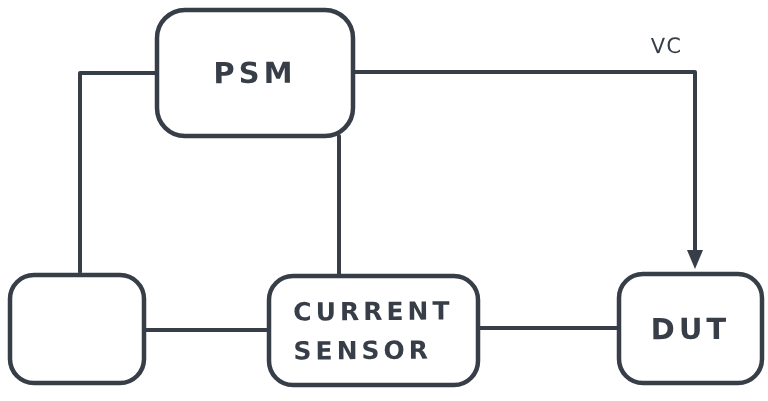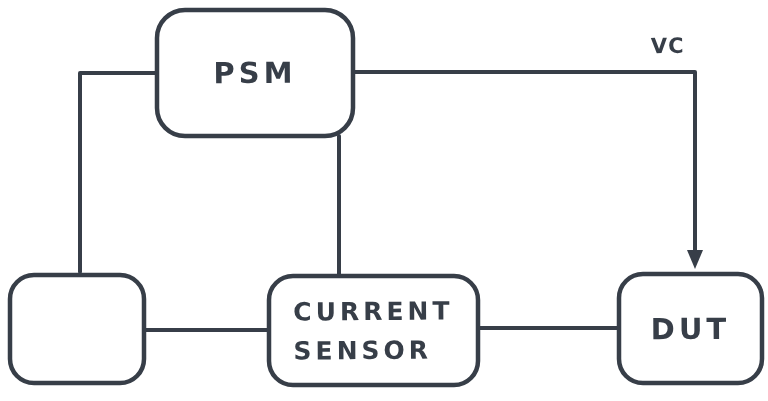--- a/index.html
+++ b/index.html
@@ -24,21 +24,21 @@
   }
   .node-label .inner { width: min-content; text-align: left; }
   #label-psm   { left: 155px; top: 8px;   width: 200px; height: 130px; font-size: 29px; }
   #label-lpa05 { left: 8px;   top: 273px; width: 138px; height: 112px; font-size: 27px; letter-spacing: 3px; }
   #label-cs    { left: 267px; top: 274px; width: 213px; height: 113px; font-size: 25px; line-height: 39px; }
   #label-dut   { left: 617px; top: 272px; width: 147px; height: 113px; font-size: 29px; }
   #label-vc {
     position: absolute;
     left: 651px; top: 34px;
     font-size: 21px;
-    font-weight: bold;
+    font-weight: normal;
     letter-spacing: 1px;
     transform: rotate(-1deg);
   }
 </style>
 </head>
 <body>
 
 <div id="canvas" style="background-color: rgb(255, 255, 255);">
 
   <svg id="wires" width="768" height="401" viewBox="0 0 768 401">

